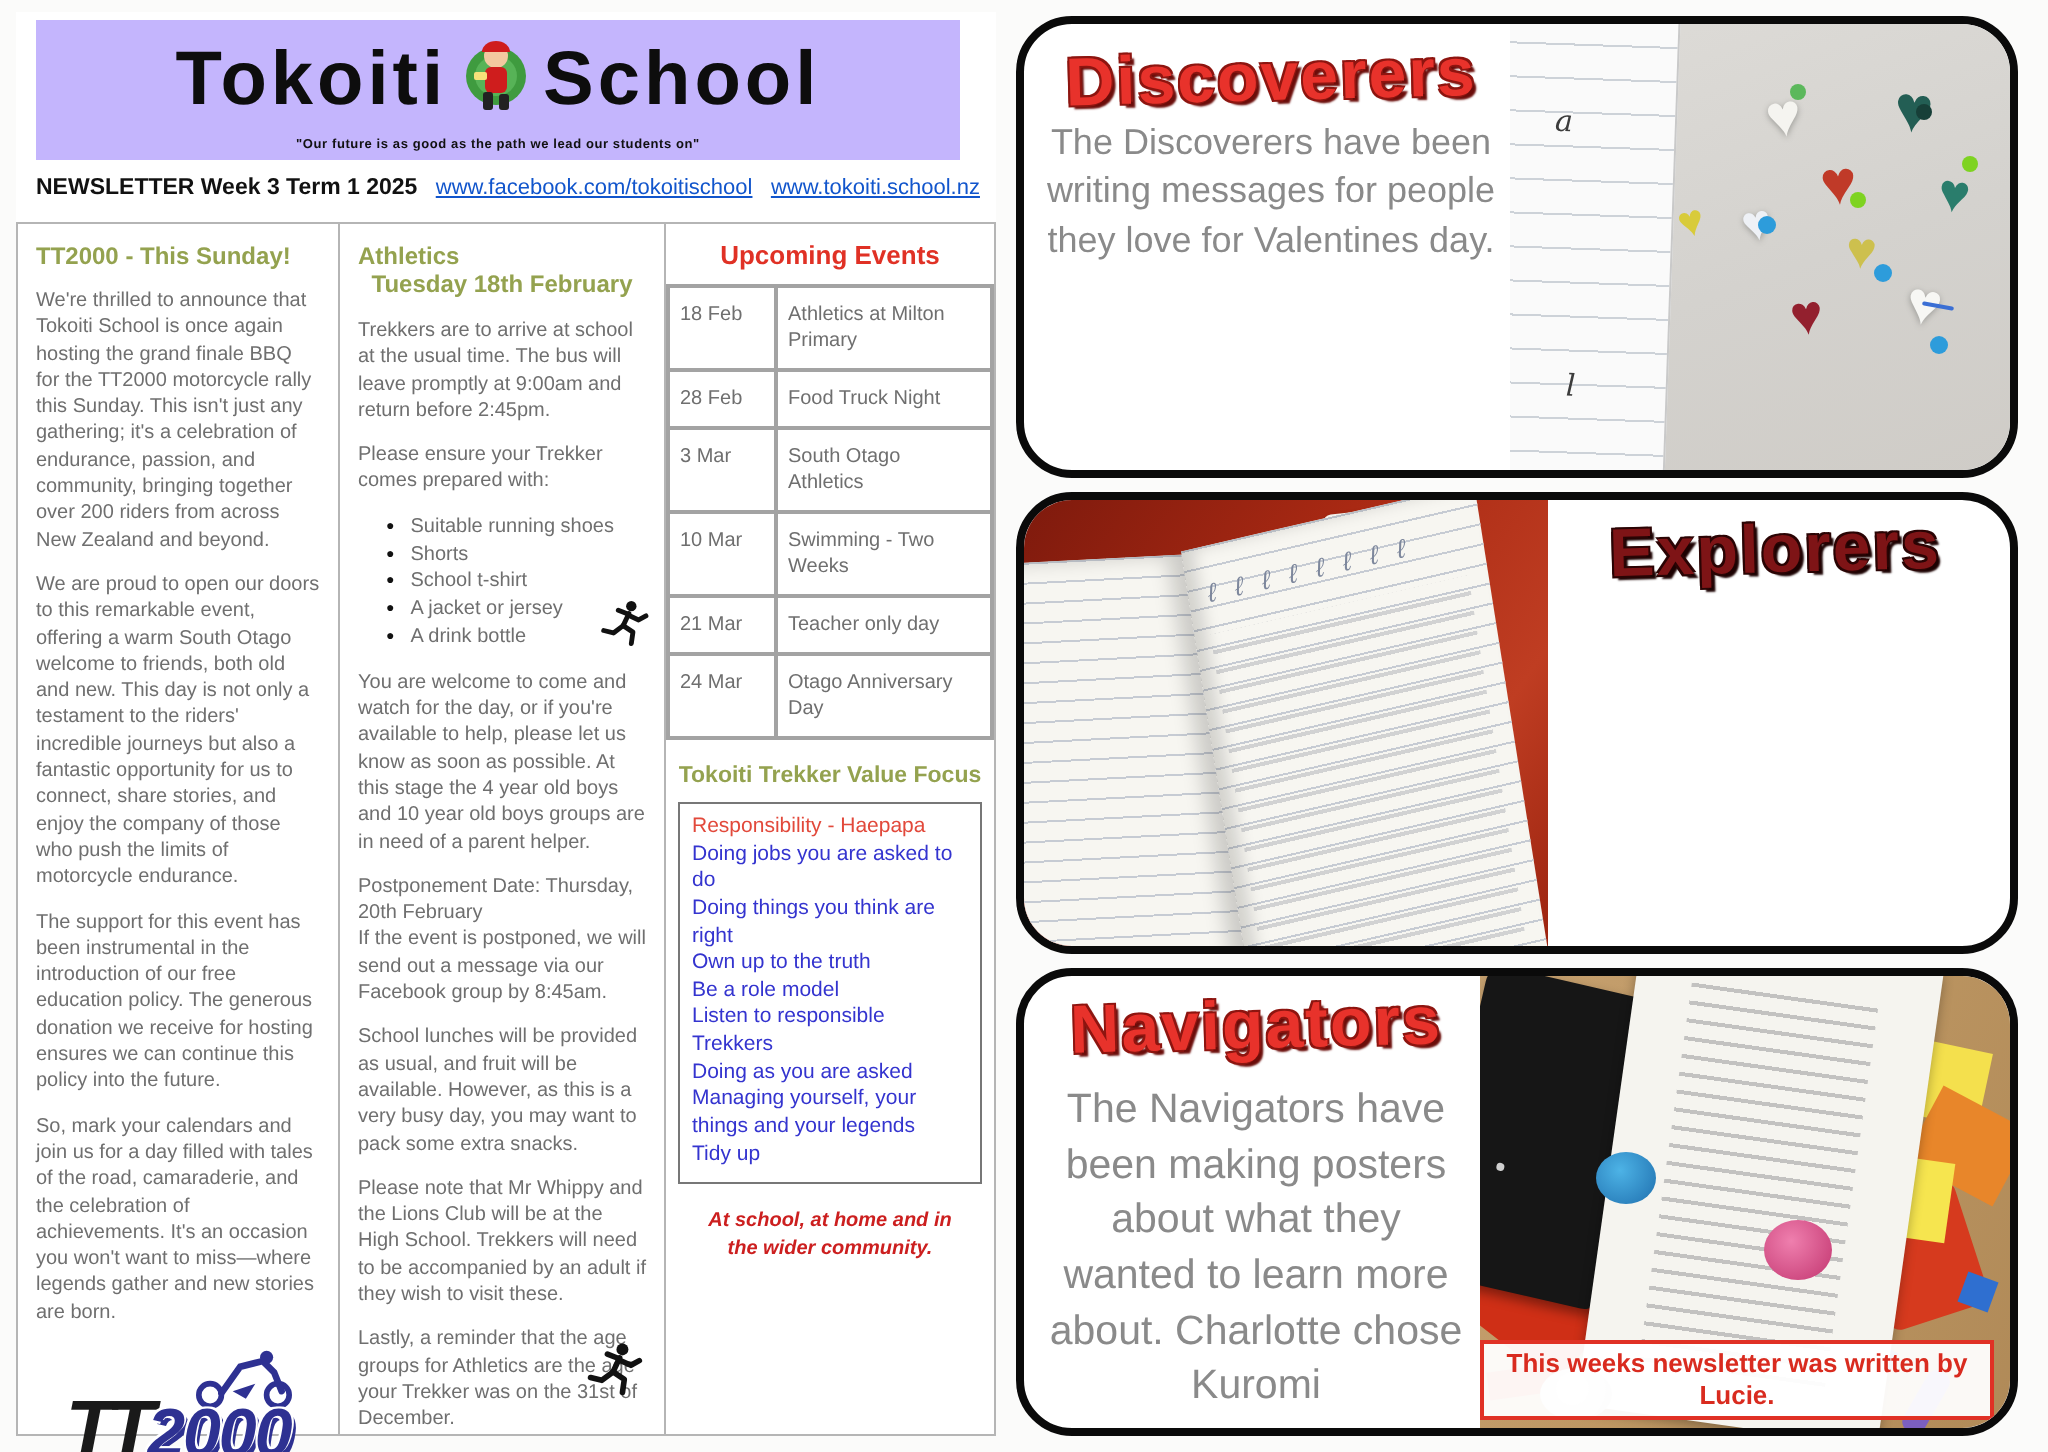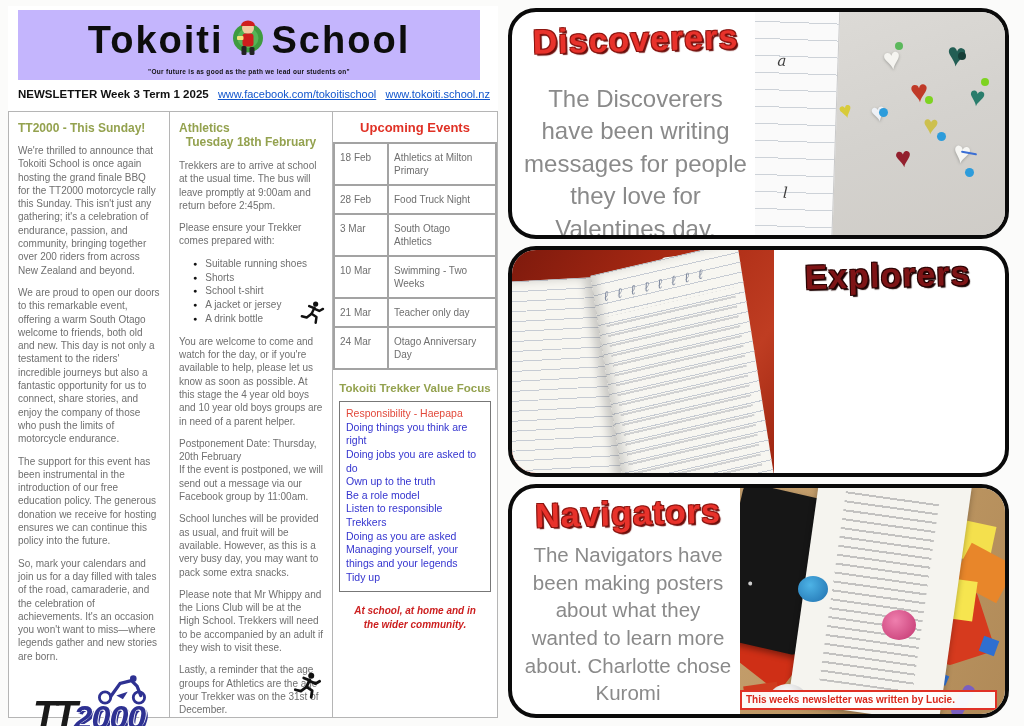--- a/index.html
+++ b/index.html
@@ -64,21 +64,21 @@
     border-radius:28px;box-sizing:border-box;overflow:hidden;display:flex;
   }
   .card1{top:8px;height:231px;}
   .card2{top:246px;height:231px;}
   .card3{top:484px;height:234px;}
   .bubble{font-weight:bold;font-size:34px;letter-spacing:1px;text-align:center;transform:rotate(-1.5deg);}
   .bubble.red{color:#e8322b;text-shadow:-1px -1px 0 #8d1510,1px -1px 0 #8d1510,-1px 1px 0 #8d1510,2px 2px 1px #6b0d0a;}
   .bubble.maroon{color:#7e1416;text-shadow:-1px -1px 0 #2a0404,1px -1px 0 #2a0404,-1px 1px 0 #2a0404,2px 2px 1px #1c0202;}
   .card-text{color:#8a8a8a;text-align:center;line-height:1.35;}
   .card1-left{flex:1;padding:8px 6px 0 10px;}
-  .card1-left .card-text{font-size:24px;margin-top:24px;}
+  .card1-left .card-text{font-size:18px;margin-top:0;}
   .card2-right{flex:1;padding:6px 10px 0 6px;}
   .card2-right .card-text{font-size:20.5px;margin-top:6px;}
   .card3-left{flex:1;padding:6px 4px 0 8px;}
   .card3-left .card-text{font-size:20.5px;margin-top:8px;}
   .photo{position:relative;overflow:hidden;flex:none;}
   
   .photo1{width:250px;background:linear-gradient(160deg,#dedcd8 0%,#d4d2ce 55%,#cfccc7 100%);}
   .wb-paper{
     position:absolute;left:-6px;top:-8px;width:86px;height:115%;background:#fafafa;
     border-right:1px solid #c9c9c9;transform:rotate(2deg);
@@ -103,22 +103,22 @@
   .photo3{width:265px;background:linear-gradient(115deg,#c6a170 0%,#bd9662 50%,#b08a58 100%);}
   .tablet{position:absolute;left:-14px;top:2px;width:92px;height:158px;background:#161616;border-radius:9px;transform:rotate(13deg);box-shadow:2px 3px 6px rgba(0,0,0,.4);}
   .tablet-dot{position:absolute;left:26px;top:96px;width:4px;height:4px;border-radius:50%;background:#cfcfcf;}
   .poster{position:absolute;left:64px;top:-14px;width:152px;height:240px;background:#f5f4ef;transform:rotate(8deg);box-shadow:0 2px 6px rgba(0,0,0,.3);}
   .poster-lines{position:absolute;left:28px;right:30px;top:20px;bottom:26px;
     background-image:repeating-linear-gradient(0deg,rgba(105,105,110,.6) 0 2px,transparent 2px 9px);opacity:.6;}
   .scrap{position:absolute;}
   .crumple{position:absolute;border-radius:50%;}
   .banner{
     position:absolute;left:0;right:8px;bottom:4px;background:rgba(255,255,255,.95);
-    border:2px solid #e03125;color:#d92b1f;font-weight:bold;font-size:10px;line-height:1.25;
-    padding:2px 4px;z-index:5;
+    border:2px solid #e03125;color:#d92b1f;font-weight:bold;font-size:13px;line-height:1.25;
+    padding:2px 4px;z-index:5;text-align:center;
   }
 </style>
 </head>
 <body>
 
 <div>
 
   <div class="newsletter">
 
     <div class="masthead">
@@ -208,21 +208,21 @@
                 <path d="M18.5 10.5 L25 13.5 L29.5 11"></path>
                 <path d="M18.8 10 L12.5 7.5"></path>
                 <path d="M15.5 17 L21.5 21 L20.5 28"></path>
                 <path d="M15.5 17 L9.5 21.5 L3.5 20"></path>
               </g>
             </svg>
           </span>
         </div>
         <p>You are welcome to come and watch for the day, or if you're available to help, please let us know as soon as possible. At this stage the 4 year old boys and 10 year old boys groups are in need of a parent helper.</p>
         <p class="tight">Postponement Date: Thursday, 20th February</p>
-        <p>If the event is postponed, we will send out a message via our Facebook group by 11:00am.</p>
+        <p>If the event is postponed, we will send out a message via our Facebook group by 8:45am.</p>
         <p>School lunches will be provided as usual, and fruit will be available. However, as this is a very busy day, you may want to pack some extra snacks.</p>
         <p>Please note that Mr Whippy and the Lions Club will be at the High School. Trekkers will need to be accompanied by an adult if they wish to visit these.</p>
         <p>Lastly, a reminder that the age groups for Athletics are the age your Trekker was on the 31st of December.</p>
         <span class="runner-bottom">
           <svg width="30" height="30" viewBox="0 0 32 32">
             <circle cx="20.5" cy="5" r="3.2" fill="#111"></circle>
             <g fill="none" stroke="#111" stroke-width="3" stroke-linecap="round" stroke-linejoin="round">
               <path d="M19 9.5 L15.5 17"></path>
               <path d="M18.5 10.5 L25 13.5 L29.5 11"></path>
               <path d="M18.8 10 L12.5 7.5"></path>
@@ -261,22 +261,22 @@
                 <td class="date">24 Mar</td>
                 <td>Otago Anniversary Day</td>
               </tr>
         </tbody>
           </table>
 
         <div class="vf-title">Tokoiti Trekker Value Focus</div>
         <div class="value-box">
           <div class="value-section">
             <div class="value-head">Responsibility - Haepapa</div>
+            <div class="value-item">Doing jobs you are asked to do</div>
             <div class="value-item">Doing things you think are right</div>
-            <div class="value-item">Doing jobs you are asked to do</div>
             <div class="value-item">Own up to the truth</div>
             <div class="value-item">Be a role model</div>
             <div class="value-item">Listen to responsible Trekkers</div>
             <div class="value-item">Doing as you are asked</div>
             <div class="value-item">Managing yourself, your things and your legends</div>
             <div class="value-item">Tidy up</div>
           </div>
         </div>
         <div class="vf-footer">At school, at home and in the wider community.</div>
 

